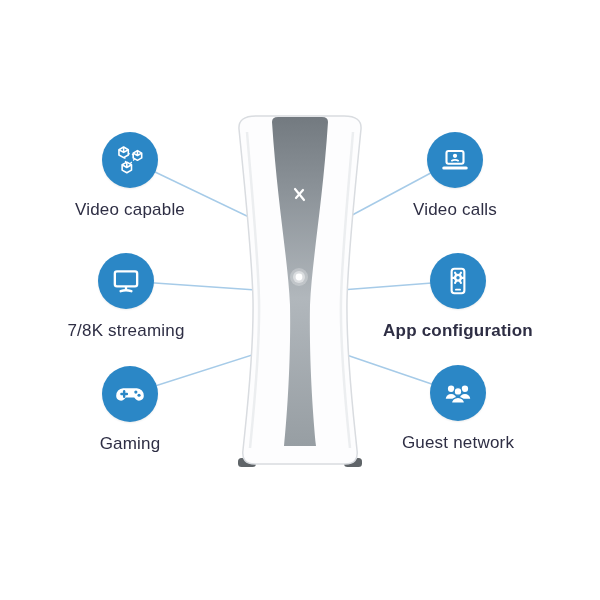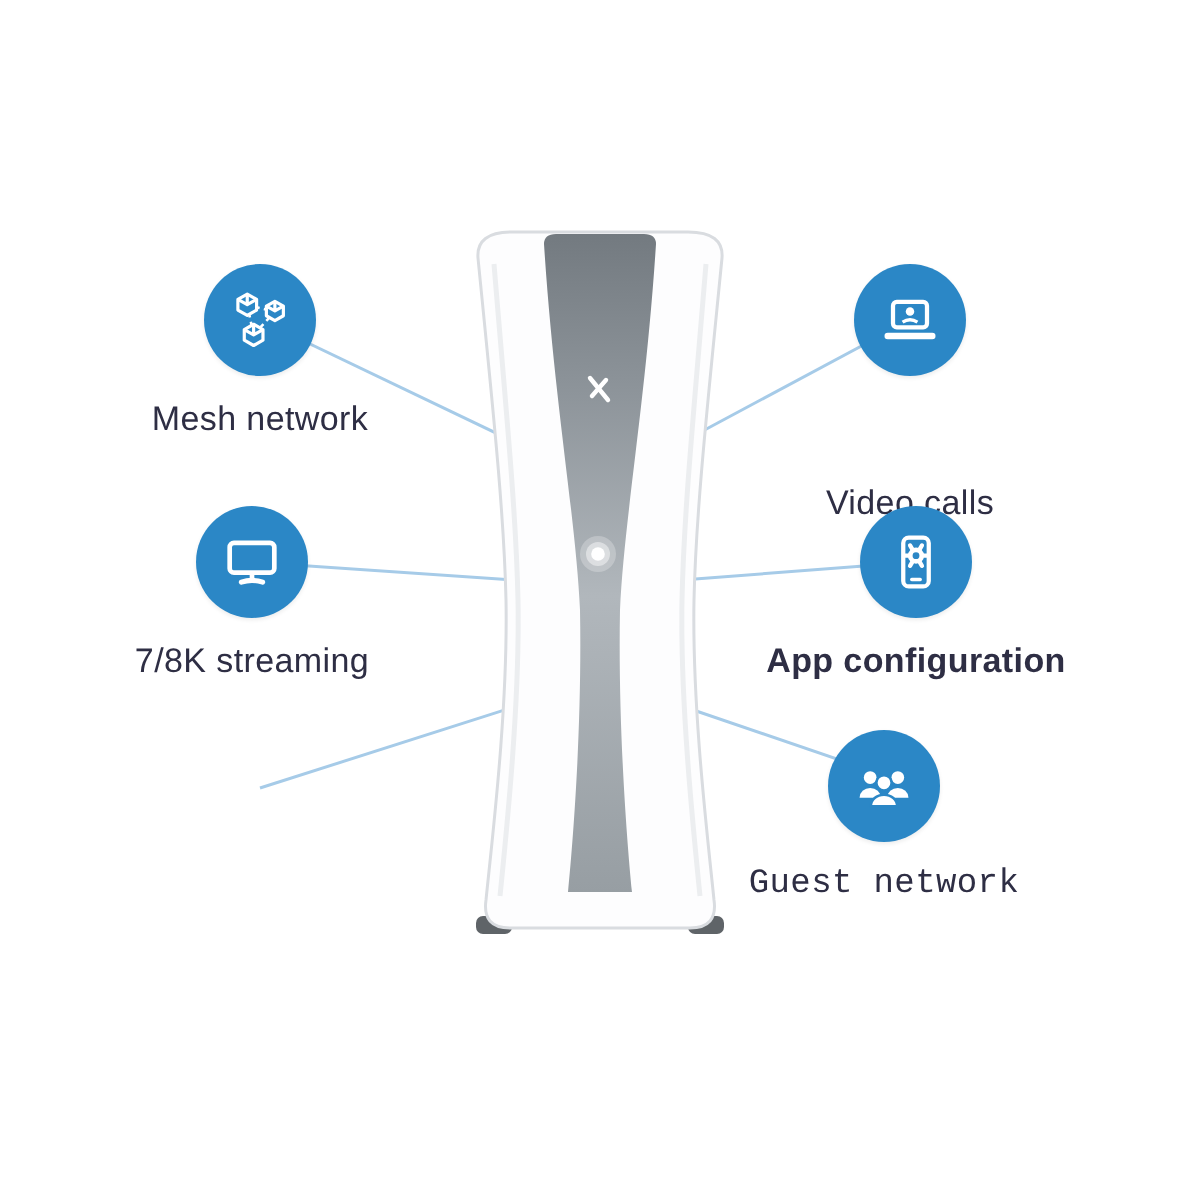--- a/index.html
+++ b/index.html
@@ -17,25 +17,25 @@
     width:56px; height:56px; border-radius:50%;
     background:#2b87c6;
     display:flex; align-items:center; justify-content:center;
     box-shadow:0 1px 2px rgba(0,0,0,0.08);
   }
   .feature-label {
     margin-top:13px; font-size:17px; line-height:1.1;
     color:#2e2e44; white-space:nowrap; letter-spacing:0.2px;
   }
   .f-mesh   { left:40px;  top:132px; }
-  .f-video  { left:365px; top:132px;gap:42px; }
+  .f-video  { left:365px; top:132px; }
   .f-stream { left:36px;  top:253px; }
   .f-app    { left:368px; top:253px;font-weight:bold; }
   .f-gaming { left:40px;  top:366px; }
-  .f-guest  { left:352px; top:365px;font-family:Liberation Mono, monospace; }
+  .f-guest  { left:368px; top:365px; }
 </style>
 </head>
 <body>
 
 <div class="stage">
 
   <svg class="layer" viewBox="0 0 600 600">
     <defs>
       <linearGradient id="chanGrad" x1="0" y1="0" x2="0" y2="1">
         <stop offset="0" stop-color="#737a80"></stop>
@@ -107,21 +107,21 @@
         <g stroke="#ffffff" stroke-width="1.5" fill="#2b87c6" stroke-linejoin="round">
           <path d="M10 3.8 L14.4 6.3 L14.4 11.3 L10 13.8 L5.6 11.3 L5.6 6.3 Z"></path>
           <path d="M10 3.8 L10 8.8 M5.6 6.3 L10 8.8 L14.4 6.3" fill="none"></path>
           <path d="M23 7.2 L27 9.5 L27 14 L23 16.3 L19 14 L19 9.5 Z"></path>
           <path d="M23 7.2 L23 11.7 M19 9.5 L23 11.7 L27 9.5" fill="none"></path>
           <path d="M13 18 L17.4 20.5 L17.4 25.5 L13 28 L8.6 25.5 L8.6 20.5 Z"></path>
           <path d="M13 18 L13 23 M8.6 20.5 L13 23 L17.4 20.5" fill="none"></path>
         </g>
       </svg>
     </div>
-    <div class="feature-label">Mesh network</div>
+    <div class="feature-label">Video capable</div>
   </div>
 
   <div class="feature f-video">
     <div class="icon-circle">
       <svg width="34" height="34" viewBox="0 0 32 32">
         <rect x="8" y="7.5" width="16" height="12" rx="1.8" fill="none" stroke="#ffffff" stroke-width="2"></rect>
         <circle cx="16" cy="12" r="2" fill="#ffffff"></circle>
         <path d="M12.5 17 Q16 14.8 19.5 17" stroke="#ffffff" stroke-width="1.6" fill="none"></path>
         <path d="M5.5 23.5 h21" stroke="#ffffff" stroke-width="3" stroke-linecap="round"></path>
       </svg>
@@ -153,20 +153,34 @@
           <line x1="16" y1="13" x2="18.8" y2="8.2"></line>
           <line x1="16" y1="13" x2="13.2" y2="8.2"></line>
         </g>
         <circle cx="16" cy="13" r="3.8" fill="#ffffff"></circle>
         <circle cx="16" cy="13" r="1.6" fill="#2b87c6"></circle>
       </svg>
     </div>
     <div class="feature-label">App configuration</div>
   </div>
 
+  <div class="feature f-gaming">
+    <div class="icon-circle">
+      <svg width="34" height="34" viewBox="0 0 32 32">
+        <path d="M9.5 10.5 h13 a7 7 0 0 1 6.5 7.2 a4.4 4.4 0 0 1 -7.8 2.9 l-1.2 -1.3 h-8 l-1.2 1.3 a4.4 4.4 0 0 1 -7.8 -2.9 a7 7 0 0 1 6.5 -7.2 z" fill="#ffffff"></path>
+        <g stroke="#2b87c6" stroke-width="2.2" stroke-linecap="round">
+          <line x1="10.5" y1="13.4" x2="10.5" y2="18.6"></line>
+          <line x1="7.9" y1="16" x2="13.1" y2="16"></line>
+        </g>
+        <circle cx="21.5" cy="14.2" r="1.5" fill="#2b87c6"></circle>
+        <circle cx="24.5" cy="17.2" r="1.5" fill="#2b87c6"></circle>
+      </svg>
+    </div>
+    <div class="feature-label">Gaming</div>
+  </div>
 
   <div class="feature f-guest">
     <div class="icon-circle">
       <svg width="34" height="34" viewBox="0 0 32 32">
         <g fill="#ffffff">
           <circle cx="9.5" cy="12" r="3"></circle>
           <path d="M4.5 21.5 a5 4.6 0 0 1 10 0 z"></path>
           <circle cx="22.5" cy="12" r="3"></circle>
           <path d="M17.5 21.5 a5 4.6 0 0 1 10 0 z"></path>
         </g>

